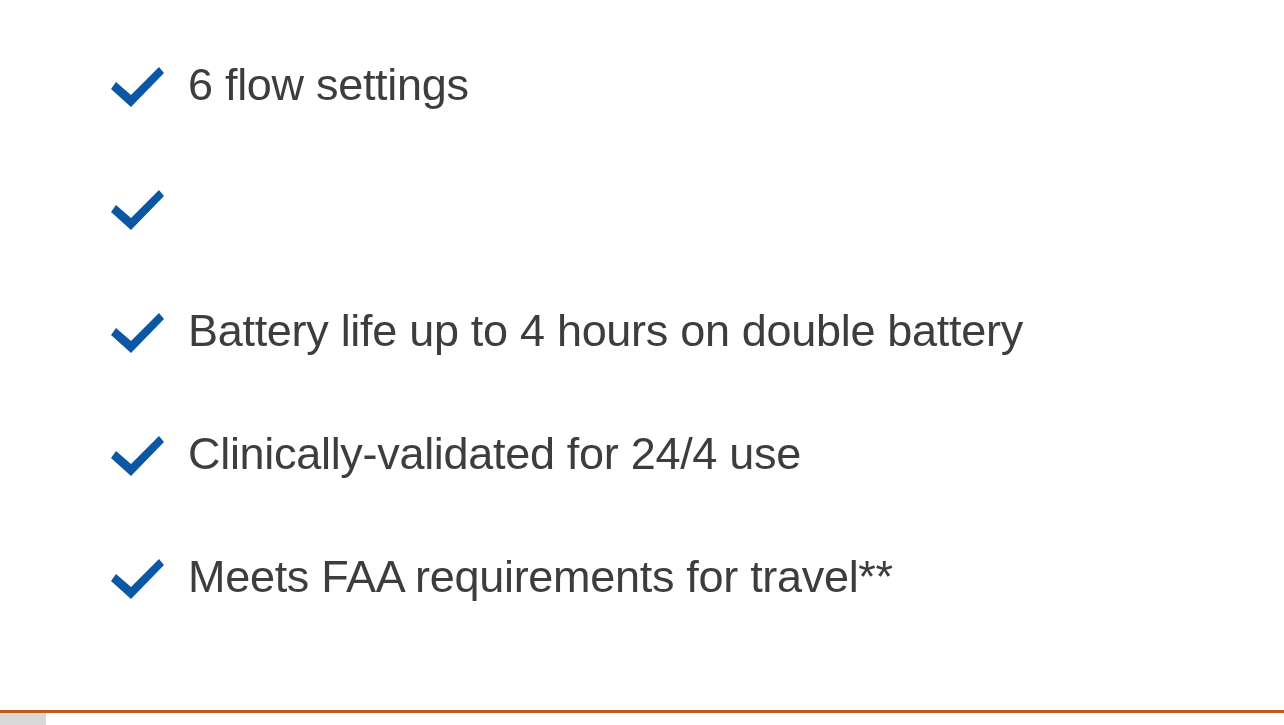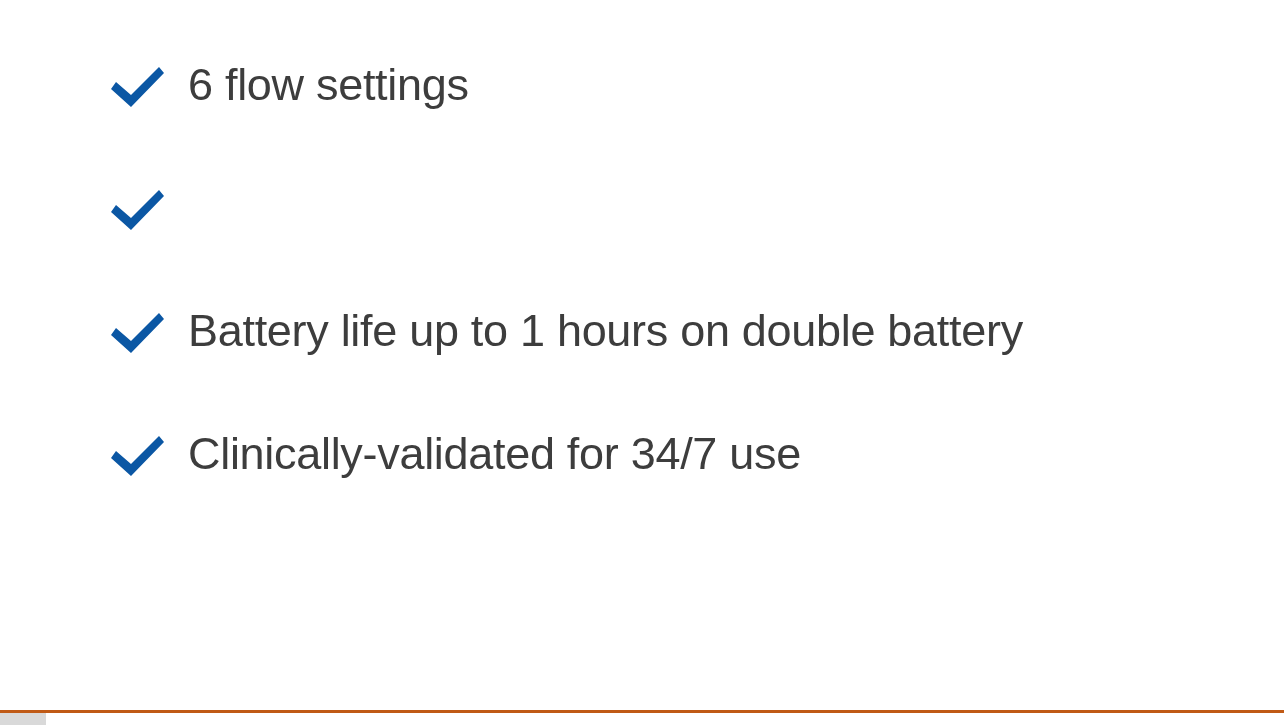--- a/index.html
+++ b/index.html
@@ -92,30 +92,36 @@
     <div class="feature-item">
       <svg class="check-icon" viewBox="0 0 62 62">
         <path d="M5 31 L10 24 L25 37 L53 9 L58 15 L25 49 Z" fill="#0b57a4"></path>
       </svg>
     </div>
 
     <div class="feature-item">
       <svg class="check-icon" viewBox="0 0 62 62">
         <path d="M5 31 L10 24 L25 37 L53 9 L58 15 L25 49 Z" fill="#0b57a4"></path>
       </svg>
-      <div class="feature-text">Battery life up to 1 hours on double battery</div>
+      <div class="feature-text">Battery life up to 4 hours on double battery</div>
     </div>
 
     <div class="feature-item">
       <svg class="check-icon" viewBox="0 0 62 62">
         <path d="M5 31 L10 24 L25 37 L53 9 L58 15 L25 49 Z" fill="#0b57a4"></path>
       </svg>
-      <div class="feature-text">Clinically-validated for 34/7 use</div>
+      <div class="feature-text">Clinically-validated for 24/4 use</div>
     </div>
 
+    <div class="feature-item">
+      <svg class="check-icon" viewBox="0 0 62 62">
+        <path d="M5 31 L10 24 L25 37 L53 9 L58 15 L25 49 Z" fill="#0b57a4"></path>
+      </svg>
+      <div class="feature-text">Meets FAA requirements for travel**</div>
+    </div>
 
   </div>
 
   <div class="bottom-rule"></div>
   <div class="bottom-strip"></div>
   <div class="corner-mark"></div>
 
 </div>
 
 </body></html>

